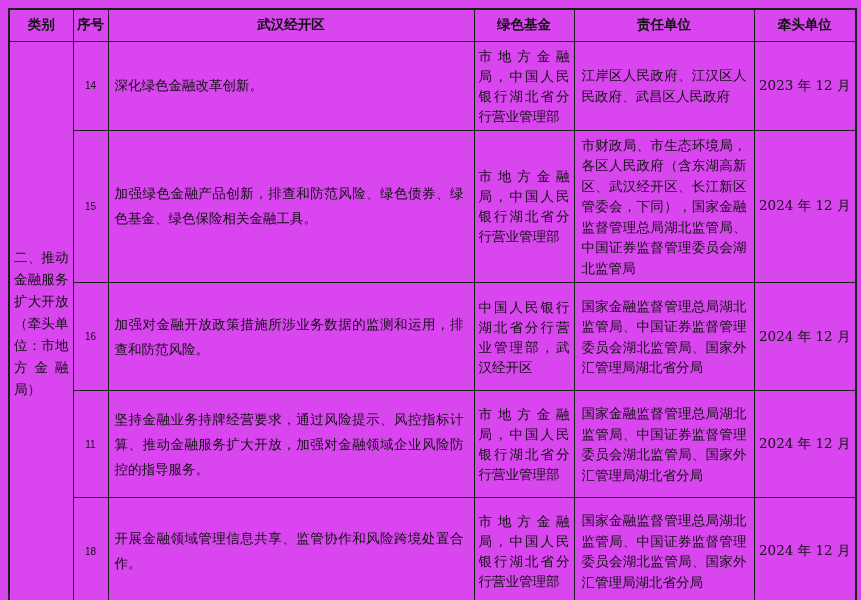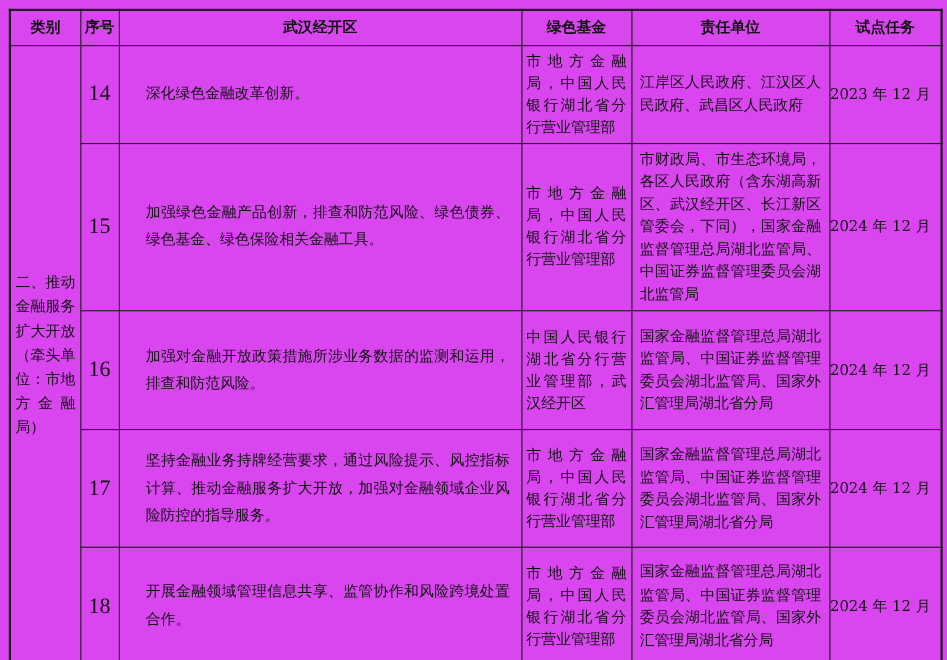--- a/index.html
+++ b/index.html
@@ -47,46 +47,47 @@
   td.cat {
     text-align: justify;
     text-justify: inter-character;
     padding: 4px 4px;
     line-height: 22px;
     font-size: 13.5px;
   }
 
   td.no {
     text-align: center;
-    font-size: 20px;
-    font-family: Liberation Serif, serif;
+    font-size: 10px;
+    font-family: Liberation Sans, sans-serif;
   }
 
   td.task {
     text-align: justify;
     text-justify: inter-character;
-    padding: 4px 10px 4px 24px;
+    padding: 4px 10px 4px 6px;
     line-height: 25px;
   }
 
   td.lead {
     text-align: justify;
     text-justify: inter-character;
     padding: 4px 4px;
     line-height: 20px;
   }
 
   td.resp {
     text-align: justify;
     text-justify: inter-character;
     padding: 4px 7px;
     line-height: 20.5px;
   }
 
   td.deadline {
+    text-align: center;
     font-size: 13.5px;
     white-space: nowrap;
   }
 </style>
 </head>
 <body>
 
 <div class="page">
   <table class="doc-table">
     <colgroup>
@@ -97,21 +98,21 @@
       <col style="width:180px">
       <col style="width:102px">
     </colgroup>
     <thead>
       <tr>
         <th>类别</th>
         <th>序号</th>
         <th>武汉经开区</th>
         <th>绿色基金</th>
         <th>责任单位</th>
-        <th>试点任务</th>
+        <th>牵头单位</th>
       </tr>
     </thead>
     <tbody>
       <tr class="row-h-85">
         <td class="cat" rowspan="5">二、推动金融服务扩大开放（牵头单位：市地方金融局）</td>
         <td class="no">14</td>
         <td class="task">深化绿色金融改革创新。</td>
         <td class="lead">市地方金融局，中国人民银行湖北省分行营业管理部</td>
         <td class="resp">江岸区人民政府、江汉区人民政府、武昌区人民政府</td>
         <td class="deadline">2023 年 12 月</td>
@@ -124,21 +125,21 @@
         <td class="deadline">2024 年 12 月</td>
       </tr>
       <tr class="row-h-108">
         <td class="no">16</td>
         <td class="task">加强对金融开放政策措施所涉业务数据的监测和运用，排查和防范风险。</td>
         <td class="lead">中国人民银行湖北省分行营业管理部，武汉经开区</td>
         <td class="resp">国家金融监督管理总局湖北监管局、中国证券监督管理委员会湖北监管局、国家外汇管理局湖北省分局</td>
         <td class="deadline">2024 年 12 月</td>
       </tr>
       <tr class="row-h-107">
-        <td class="no">17</td>
+        <td class="no">11</td>
         <td class="task">坚持金融业务持牌经营要求，通过风险提示、风控指标计算、推动金融服务扩大开放，加强对金融领域企业风险防控的指导服务。</td>
         <td class="lead">市地方金融局，中国人民银行湖北省分行营业管理部</td>
         <td class="resp">国家金融监督管理总局湖北监管局、中国证券监督管理委员会湖北监管局、国家外汇管理局湖北省分局</td>
         <td class="deadline">2024 年 12 月</td>
       </tr>
       <tr class="row-h-108">
         <td class="no">18</td>
         <td class="task">开展金融领域管理信息共享、监管协作和风险跨境处置合作。</td>
         <td class="lead">市地方金融局，中国人民银行湖北省分行营业管理部</td>
         <td class="resp">国家金融监督管理总局湖北监管局、中国证券监督管理委员会湖北监管局、国家外汇管理局湖北省分局</td>

